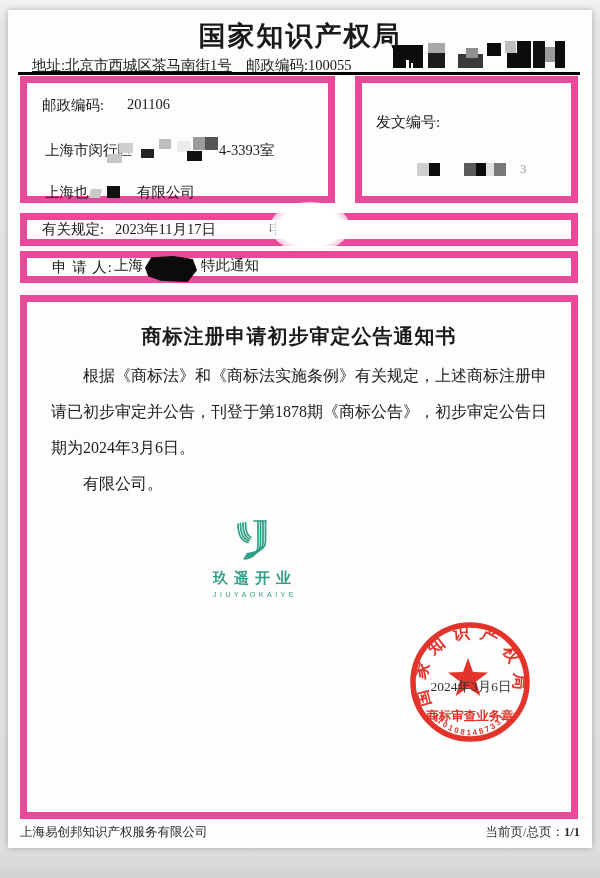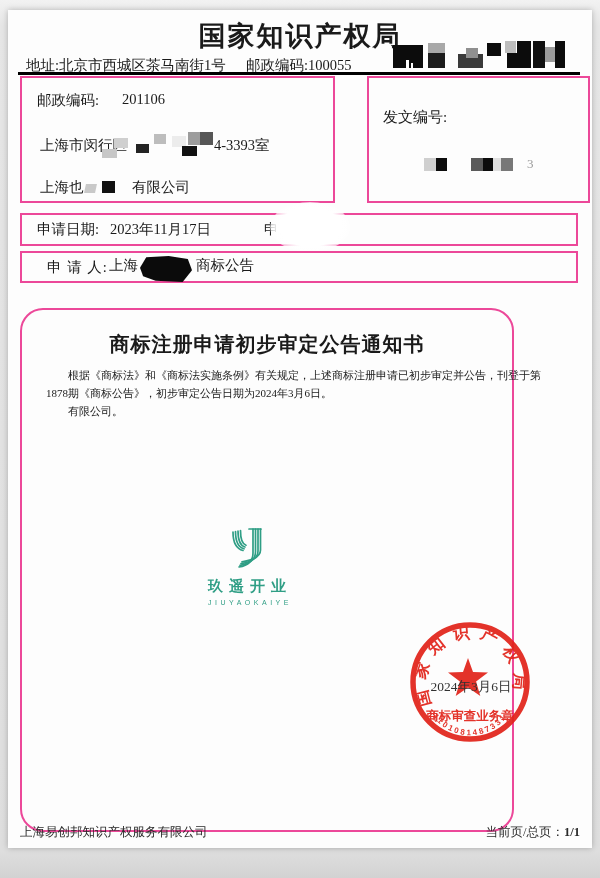--- a/index.html
+++ b/index.html
@@ -8,29 +8,29 @@
     font-family: "Liberation Serif", serif;
     background: linear-gradient(#f2f2f2 0%, #e6e6e6 3%, #dedede 97%, #d2d2d2 100%);
     position: relative;
     color:#1a1a1a;
   }
   .page {
     position:absolute; left:8px; top:10px; width:584px; height:838px;
     background:#fdfdfd; box-shadow:0 0 6px rgba(0,0,0,.25);
   }
   .abs { position:absolute; }
-  .box { position:absolute; border:2px solid #ec4899; background:transparent; }
+  .box { position:absolute; border:7px solid #ec4899; background:transparent; }
   .doc-title { width:100%; text-align:center; top:8px; font-size:27px; font-weight:bold; letter-spacing:2px; }
   .addr-line { top:46px; font-size:14.5px; }
   .rule { top:62px; left:10px; width:562px; height:3px; background:#000; }
   .mosaic { position:absolute; }
   .small-label { font-size:14.5px; }
   .row-flex { display:flex; align-items:center; }
   .notice-title { top:306px; width:100%; text-align:center; font-size:20px; font-weight:600; letter-spacing:1px; }
-  .body-text { top:340px; left:36px; width:510px; font-size:11px; line-height:18px; }
+  .body-text { top:340px; left:36px; width:510px; font-size:16px; line-height:36px; }
   .body-text p { text-indent:2em; }
   .logo-wrap { top:502px; left:160px; width:160px; text-align:center; }
   .logo-cn { font-size:15px; font-weight:bold; letter-spacing:6px; margin-top:2px; font-family:"Liberation Sans", sans-serif; }
   .logo-en { font-size:7px; letter-spacing:3.5px; margin-top:3px; font-family:"Liberation Sans", sans-serif; }
   .footer { top:814px; font-size:12.5px; color:#2b2b2b; }
   .blob-black {
     display:inline-block; width:52px; height:26px; background:#0b0b0b;
     vertical-align:middle; margin:0 4px -4px 2px;
     clip-path: polygon(0 45%, 12% 5%, 55% 0, 92% 12%, 100% 55%, 82% 100%, 30% 95%, 6% 78%);
   }
@@ -40,21 +40,21 @@
   }
   .faint { color:#9a9a9a; }
   .seal-svg { position:absolute; left:387px; top:597px; opacity:.93; }
 </style>
 </head>
 <body>
 
 <div class="page">
 
   <div class="abs doc-title">国家知识产权局</div>
-  <div class="abs addr-line" style="left:18px;">地址:北京市西城区茶马南街1号</div>
+  <div class="abs addr-line" style="left:24px;text-decoration:underline;">地址:北京市西城区茶马南街1号</div>
   <div class="abs addr-line" style="left:238px;">邮政编码:100055</div>
 
   <div>
     <div class="mosaic" style="left:385px;top:35px;width:30px;height:23px;background:#0c0c0c;"></div>
     <div class="mosaic" style="left:398px;top:50px;width:3px;height:9px;background:#fff;"></div>
     <div class="mosaic" style="left:403px;top:53px;width:2px;height:6px;background:#fff;"></div>
     <div class="mosaic" style="left:420px;top:33px;width:17px;height:10px;background:#a8a8a8;"></div>
     <div class="mosaic" style="left:420px;top:43px;width:17px;height:15px;background:#1c1c1c;"></div>
     <div class="mosaic" style="left:450px;top:44px;width:25px;height:14px;background:#3a3a3a;"></div>
     <div class="mosaic" style="left:458px;top:38px;width:12px;height:10px;background:#8f8f8f;"></div>
@@ -83,44 +83,44 @@
     <div class="mosaic" style="left:160px;top:68px;width:15px;height:10px;background:#111;"></div>
     <div class="mosaic" style="left:80px;top:71px;width:15px;height:9px;background:#c7c7c7;"></div>
     <span class="abs small-label" style="left:192px;top:58px;">4-3393室</span>
 
     <span class="abs small-label" style="left:18px;top:100px;">上海也</span>
     <div class="mosaic" style="left:63px;top:106px;width:11px;height:9px;background:#c9c9c9;transform:skewX(-12deg);"></div>
     <div class="mosaic" style="left:80px;top:103px;width:13px;height:12px;background:#111;"></div>
     <span class="abs small-label" style="left:110px;top:100px;">有限公司</span>
   </div>
 
-  <div class="box" style="left:359px;top:66px;width:223px;height:127px;text-decoration:underline;">
+  <div class="box" style="left:347px;top:66px;width:223px;height:127px;text-decoration:underline;">
     <span class="abs" style="left:14px;top:30px;font-size:15px;">发文编号:</span>
     <div class="mosaic" style="left:55px;top:80px;width:12px;height:13px;background:#cfcfcf;"></div>
     <div class="mosaic" style="left:67px;top:80px;width:11px;height:13px;background:#0c0c0c;"></div>
     <div class="mosaic" style="left:102px;top:80px;width:12px;height:13px;background:#5a5a5a;"></div>
     <div class="mosaic" style="left:114px;top:80px;width:10px;height:13px;background:#0c0c0c;"></div>
     <div class="mosaic" style="left:124px;top:80px;width:8px;height:13px;background:#e0e0e0;"></div>
     <div class="mosaic" style="left:132px;top:80px;width:12px;height:13px;background:#787878;"></div>
     <span class="abs faint" style="left:158px;top:78px;font-size:13px;">3</span>
   </div>
 
   <div class="box row-flex" style="left:12px;top:203px;width:558px;height:33px;">
-    <span class="abs small-label" style="left:15px;">申请日期:</span>
+    <span class="abs small-label" style="left:15px;">有关规定:</span>
     <span class="abs small-label" style="left:88px;">2023年11月17日</span>
     <span class="abs small-label" style="left:242px;">申请号:</span>
   </div>
   <div class="glare" style="left:262px;top:192px;width:80px;height:50px;"></div>
 
   <div class="box row-flex" style="left:12px;top:241px;width:558px;height:32px;">
     <span class="abs small-label" style="left:15px;letter-spacing:1px;margin-left:10px;">申 请 人:</span>
-    <span class="abs small-label" style="left:87px;white-space:nowrap;"><span>上海</span><span class="blob-black"></span><span>商标公告</span></span>
+    <span class="abs small-label" style="left:87px;white-space:nowrap;"><span>上海</span><span class="blob-black"></span><span>特此通知</span></span>
   </div>
 
-  <div class="box" style="left:12px;top:298px;width:494px;height:524px;border-radius:23px;">
+  <div class="box" style="left:12px;top:285px;width:558px;height:524px;">
     <div class="abs notice-title" style="top:21px;">商标注册申请初步审定公告通知书</div>
     <div class="abs body-text" style="top:56px;left:24px;">
       <p>根据《商标法》和《商标法实施条例》有关规定，上述商标注册申请已初步审定并公告，刊登于第1878期《商标公告》，初步审定公告日期为2024年3月6日。</p>
       <p>有限公司。</p>
     </div>
 
     <div class="abs logo-wrap" style="top:217px;left:148px;">
       <svg width="50" height="44" viewBox="0 0 48 44">
         <g stroke="#2f9e85" stroke-width="1.7" fill="none" stroke-linecap="round">
           <path d="M7,5  Q7,21 17,23.5"></path>

